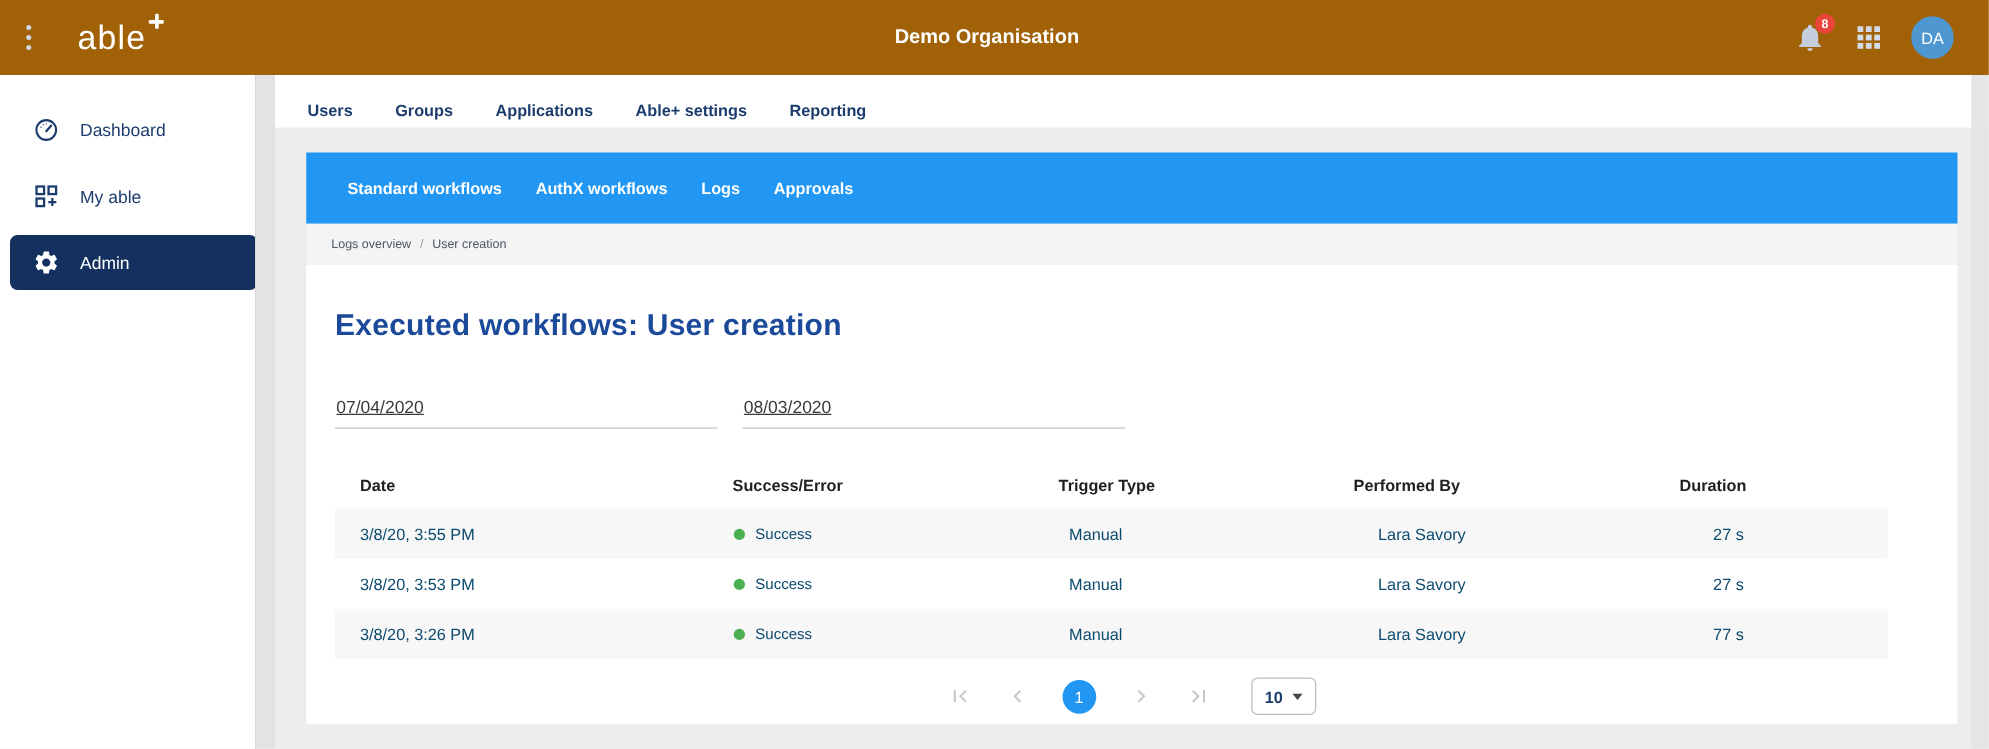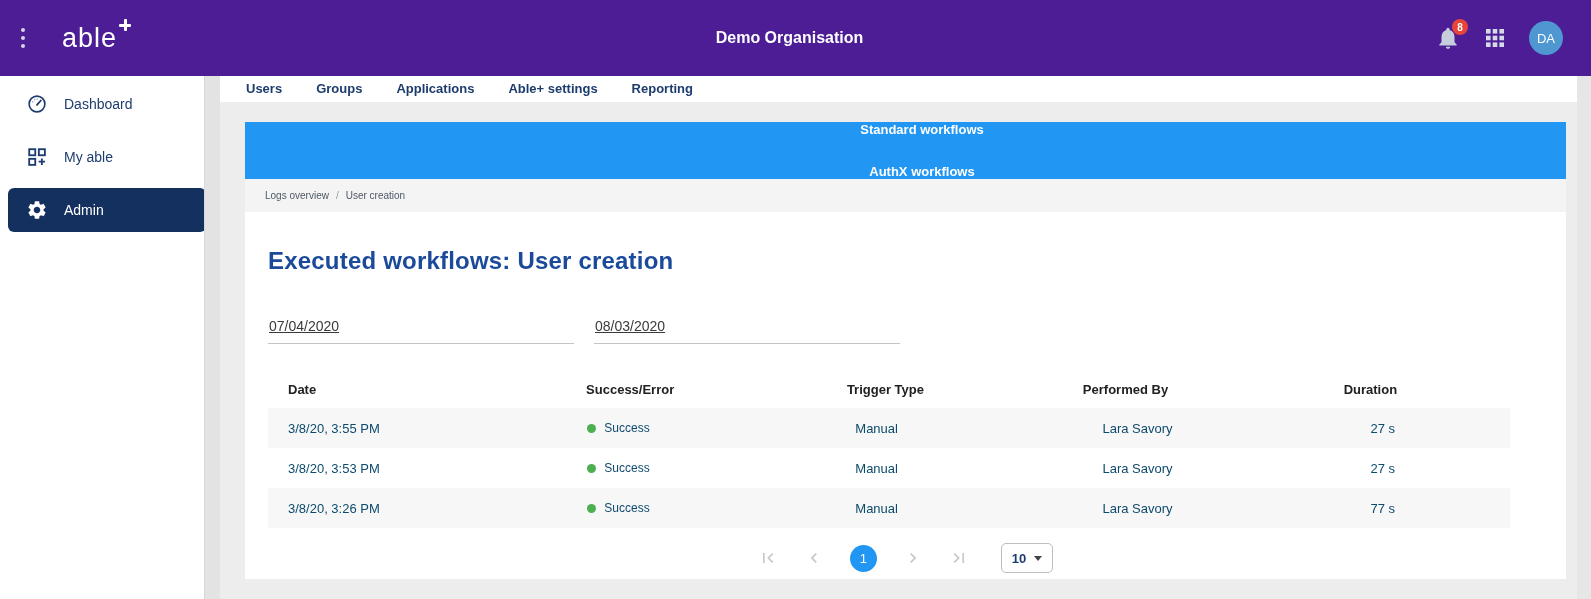--- a/index.html
+++ b/index.html
@@ -1,21 +1,21 @@
 <!DOCTYPE html>
 <html><head>
 <meta charset="utf-8">
 <style>
   * { margin:0; padding:0; box-sizing:border-box; }
   html,body { width:1591px; height:599px; overflow:hidden;
     font-family:"Liberation Sans", sans-serif; background:#ededed; }
 
   
-  .app-header { position:absolute; left:0; top:0; width:1591px; height:76px;
-    background:#4c1d95; display:flex; align-items:center; z-index:30; }
+  .app-header { position:absolute; left:0; top:0; width:1591px; height:60px;
+    background:#a16207; display:flex; align-items:center; z-index:30; }
   .kebab { width:46px; display:flex; flex-direction:column; align-items:center; gap:4px; cursor:pointer; }
   .kebab i { width:4px; height:4px; border-radius:50%; background:#cfd6e4; display:block; }
   .logo-wrap { display:flex; align-items:flex-start; margin-left:16px; cursor:pointer; }
   .logo-text { color:#fff; font-size:27px; font-weight:500; letter-spacing:1px; line-height:34px; }
   .logo-plus { position:relative; width:12px; height:12px; margin-left:2px; margin-top:-2px; }
   .logo-plus::before, .logo-plus::after { content:""; position:absolute; background:#fff; border-radius:1px; }
   .logo-plus::before { left:0; top:5px; width:12px; height:3px; }
   .logo-plus::after { left:5px; top:0; width:3px; height:12px; }
   .header-title { position:absolute; left:0; right:12px; text-align:center;
     color:#fff; font-size:16px; font-weight:700; pointer-events:none; }
@@ -43,21 +43,21 @@
   .main { position:absolute; left:220px; top:60px; width:1371px; height:539px; background:#ededed; }
   .main-scrollbar { position:absolute; right:0; top:0; width:14px; height:539px; background:#e6e6e6; z-index:25; }
 
   .tabbar { height:42px; background:#fff; display:flex; align-items:stretch; padding-left:9px; }
   .tab { display:flex; align-items:center; padding:0 17px; font-size:13px; font-weight:600;
     color:#1d3c6e; cursor:pointer; border-bottom:2px solid transparent;margin-top:16px; }
   .tab.active { border-bottom-color:#2196F3; }
 
   .content-col { margin:20px 25px 0 25px; width:1321px; height:457px;
     display:flex; flex-direction:column; }
-  .subnav { background:#2196F3; height:57px; display:flex; align-items:center; gap:27px; padding-left:33px;flex-direction:column; }
+  .subnav { background:#2196F3; height:57px; display:flex; align-items:center; gap:27px; padding-left:33px; }
   .subnav-item { color:#fff; font-size:13px; font-weight:700; cursor:pointer; }
   .breadcrumb { background:#f4f4f4; height:33px; display:flex; align-items:center;
     padding-left:20px; font-size:10px; color:#4d5866; gap:7px; }
   .crumb { cursor:pointer; }
   .crumb-sep { color:#9aa2ab; }
 
   .white-panel { background:#fff; flex:1; padding:0 23px; }
   .page-heading { margin-top:35px; font-size:24px; font-weight:700; color:#1B4A9B; letter-spacing:0.2px; }
 
   .date-row { margin-top:42px; display:flex; gap:20px; }

